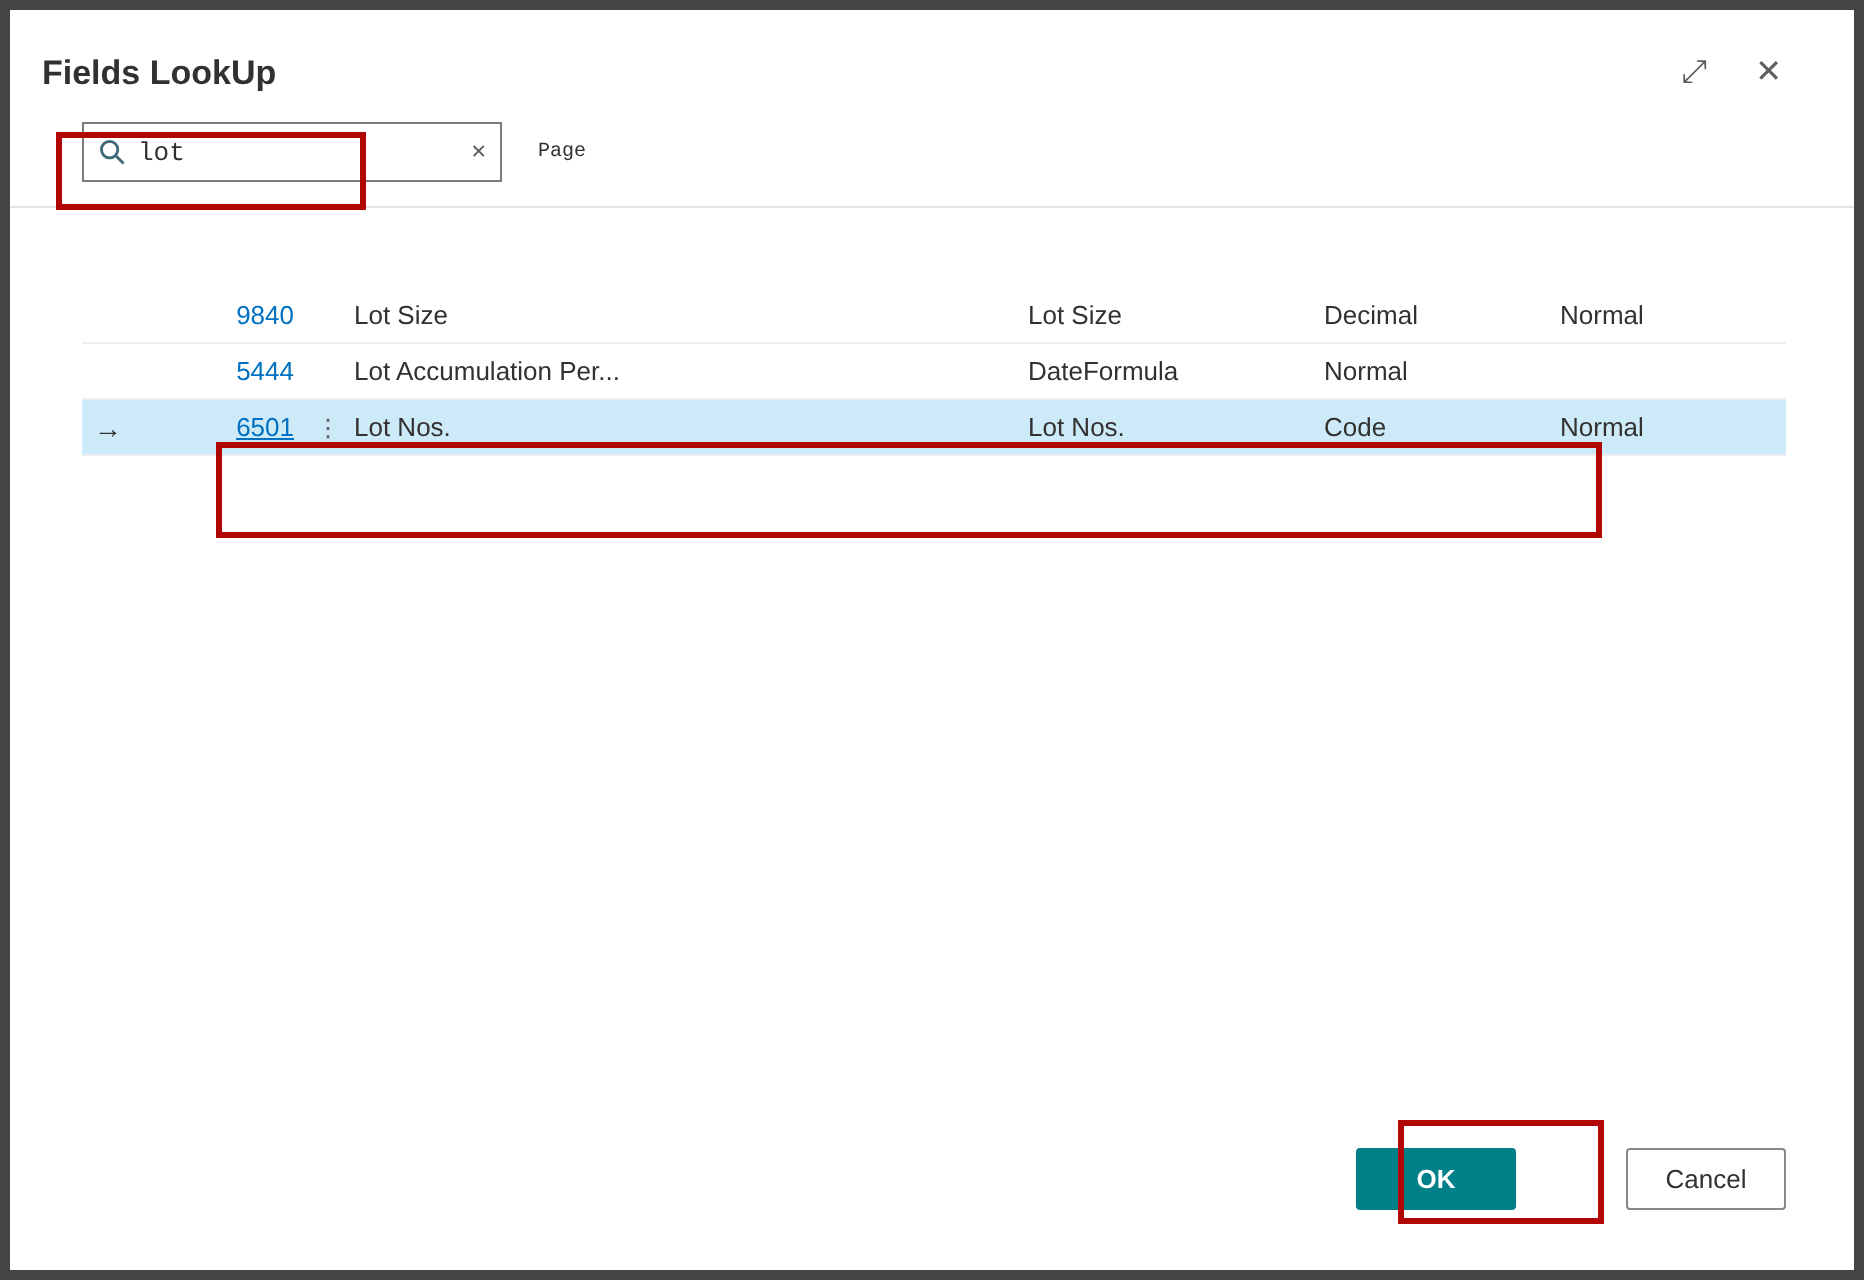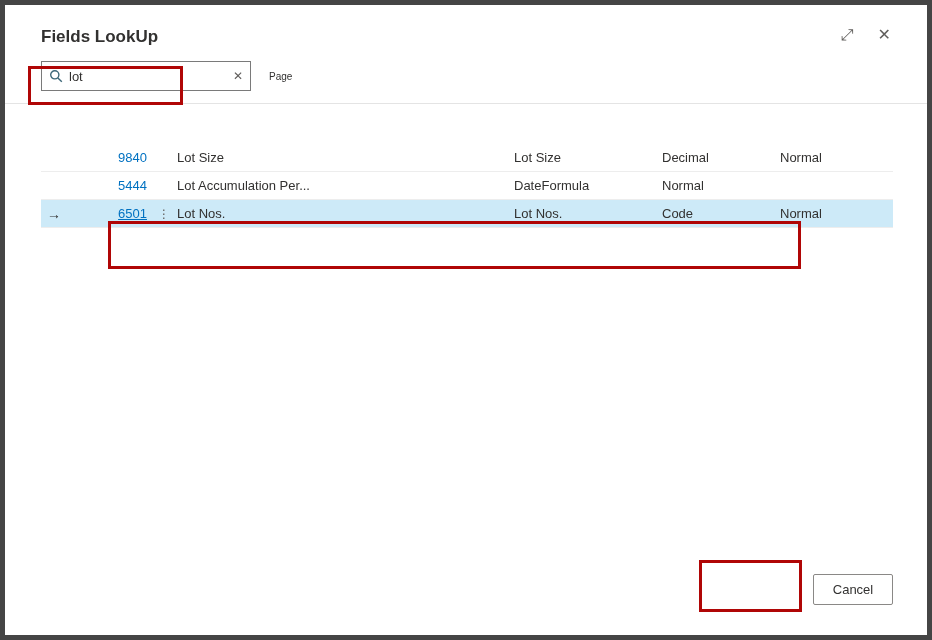--- a/index.html
+++ b/index.html
@@ -14,22 +14,22 @@
     position: absolute;
     inset: 5px;
     background: #ffffff;
     color: #323130;
   }
 
   
   .titlebar {
     display: flex;
     justify-content: space-between;
-    align-items: flex-start;
-    padding: 22px 36px 0 36px;
+    align-items: center;
+    padding: 22px 36px 0 16px;
   }
   .title {
     font-size: 17px;
     font-weight: 600;
     color: #323130;
   }
   .titlebar-icons { display: flex; gap: 24px; align-items: center; }
   .win-icon {
     font-size: 16px;
     color: #605e5c;
@@ -37,20 +37,21 @@
     line-height: 1;
   }
 
   
   .searchrow {
     display: flex;
     align-items: center;
     margin-top: 14px;
     padding: 0 36px 12px 36px;
     border-bottom: 1px solid #e4e4e4;
+    font-family: Liberation Mono, monospace;
   }
   .searchbox {
     display: flex;
     align-items: center;
     width: 210px;
     height: 30px;
     border: 1px solid #7a7a7a;
     background: #fff;
     padding: 0 7px;
   }
@@ -208,20 +209,21 @@
       <span class="cell dots">⋮</span>
       <span class="cell">Lot Nos.</span>
       <span class="cell">Lot Nos.</span>
       <span class="cell">Code</span>
       <span class="cell">Normal</span>
     </div>
 
   </div>
 
   <div class="footer">
+    <button class="btn btn-primary">OK</button>
     <button class="btn btn-secondary">Cancel</button>
   </div>
 
 </div>
 
 <div class="annotation anno-search"></div>
 <div class="annotation anno-row"></div>
 <div class="annotation anno-ok"></div>
 
 </body></html>

